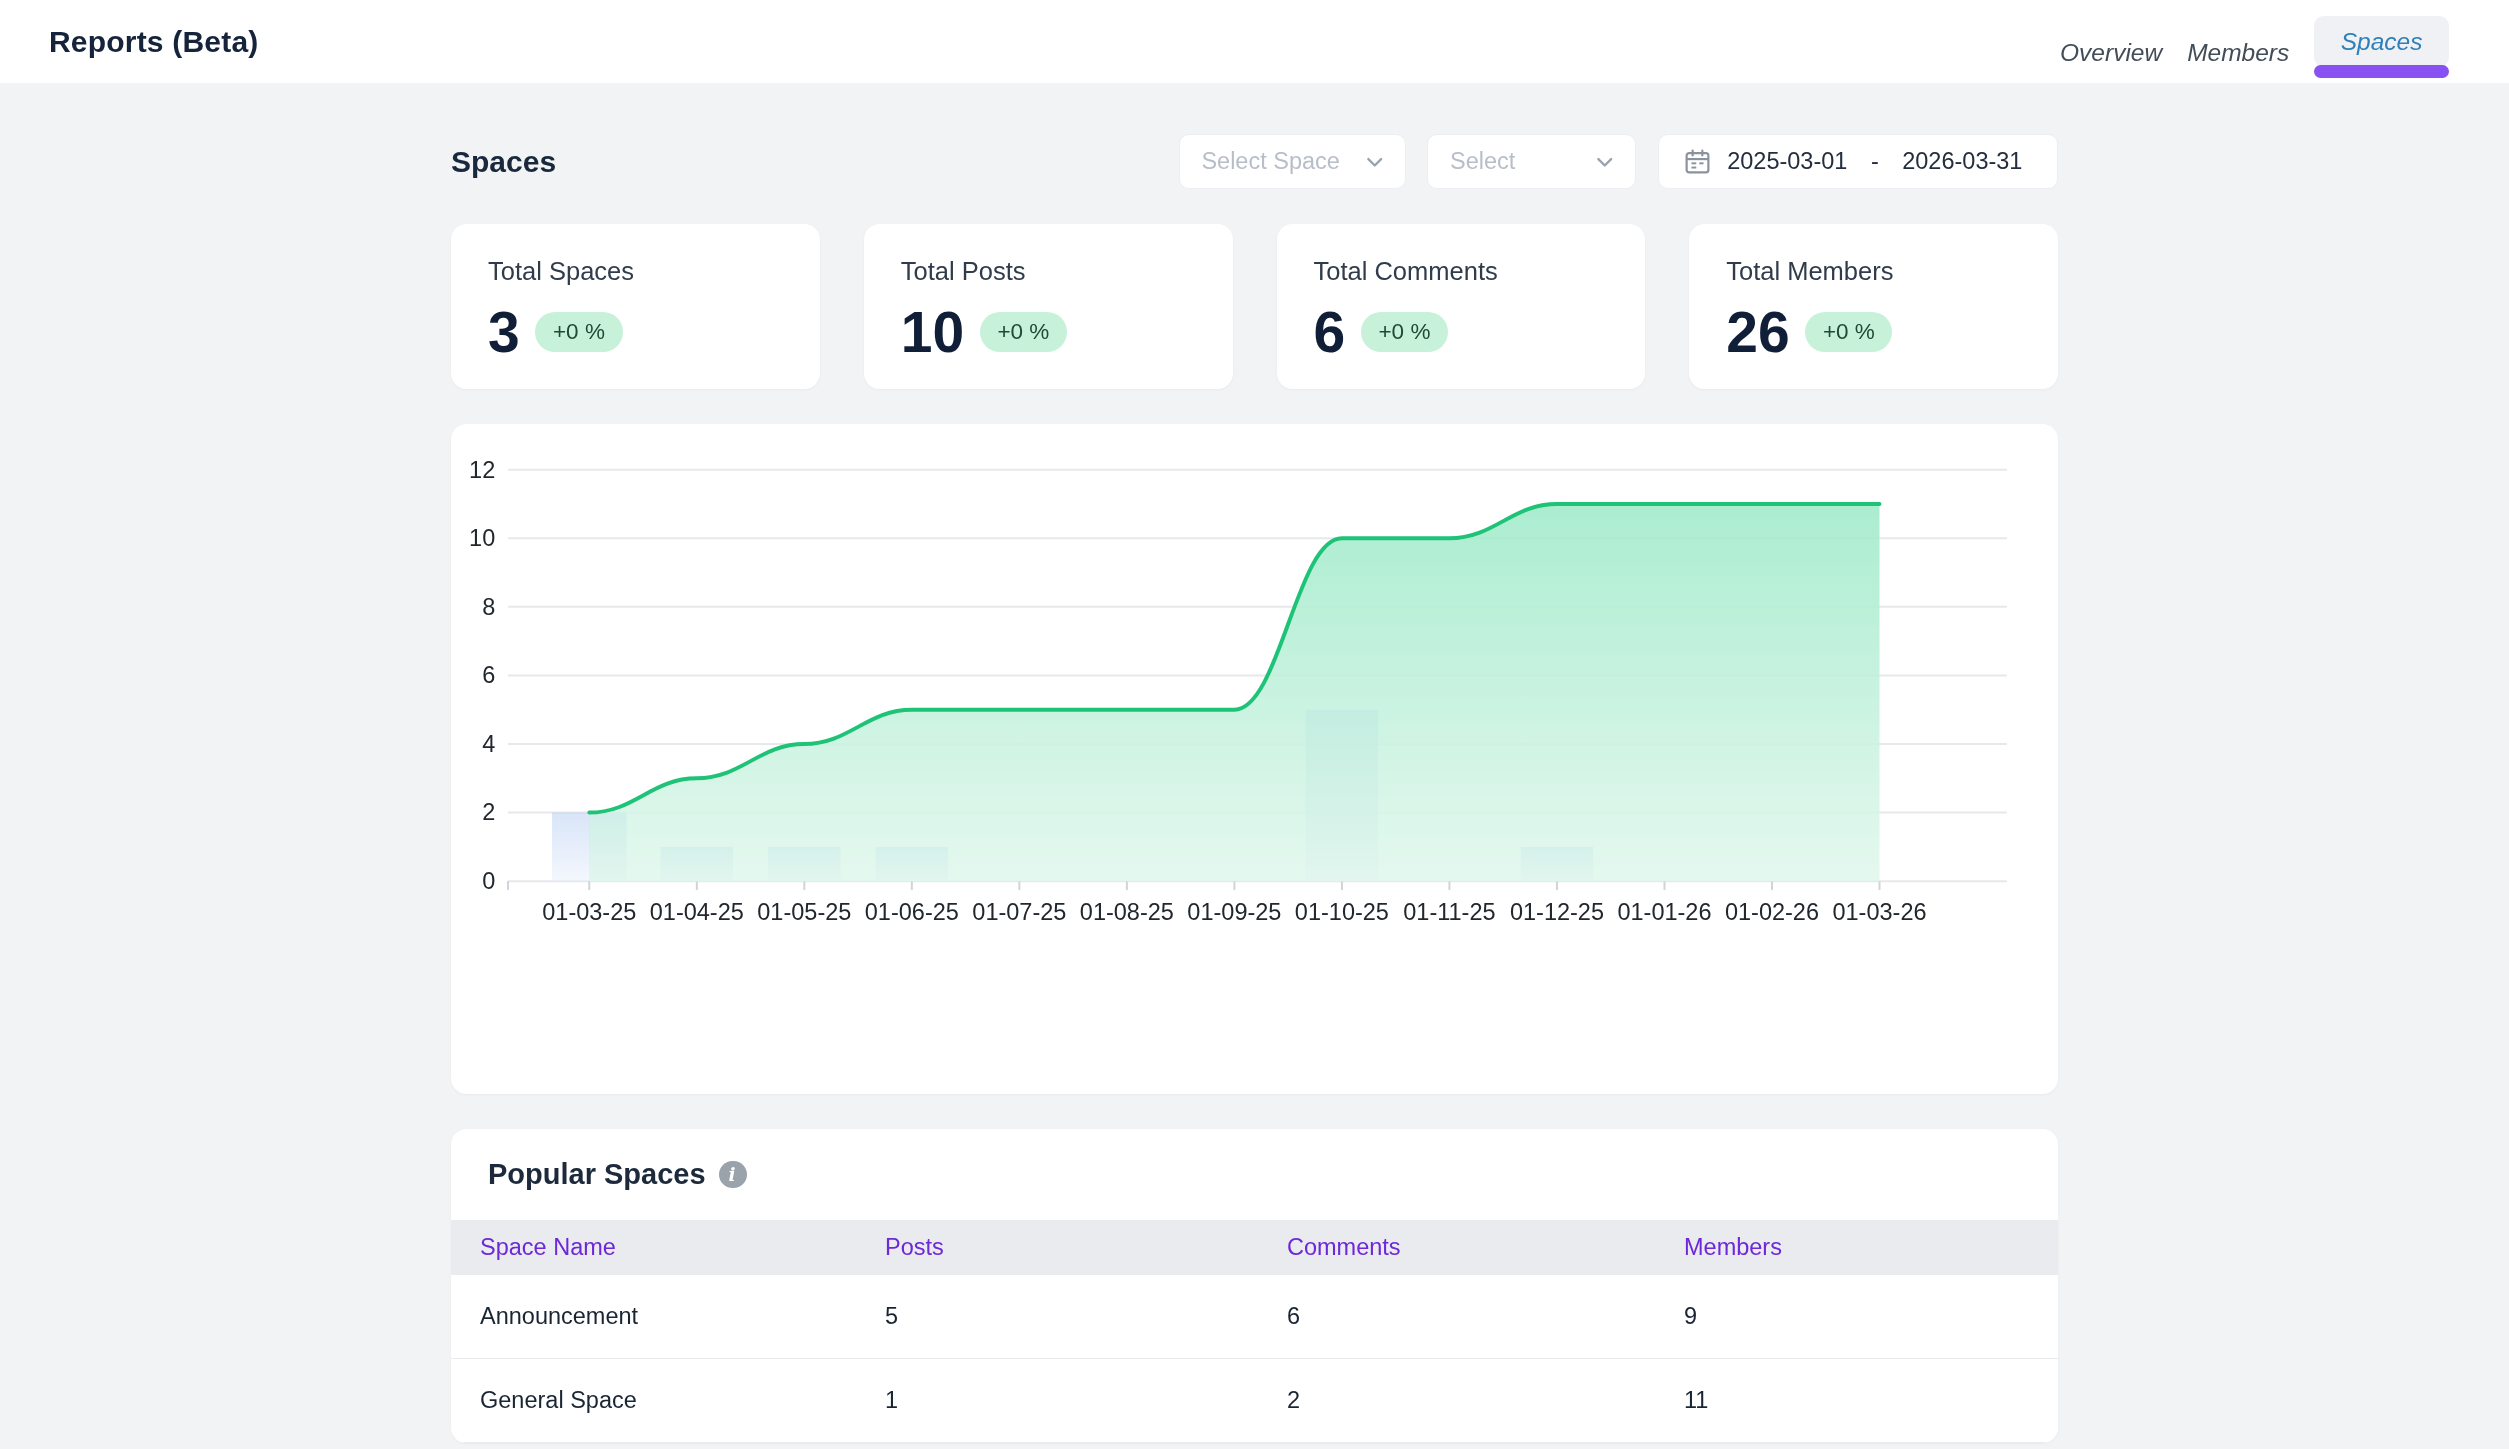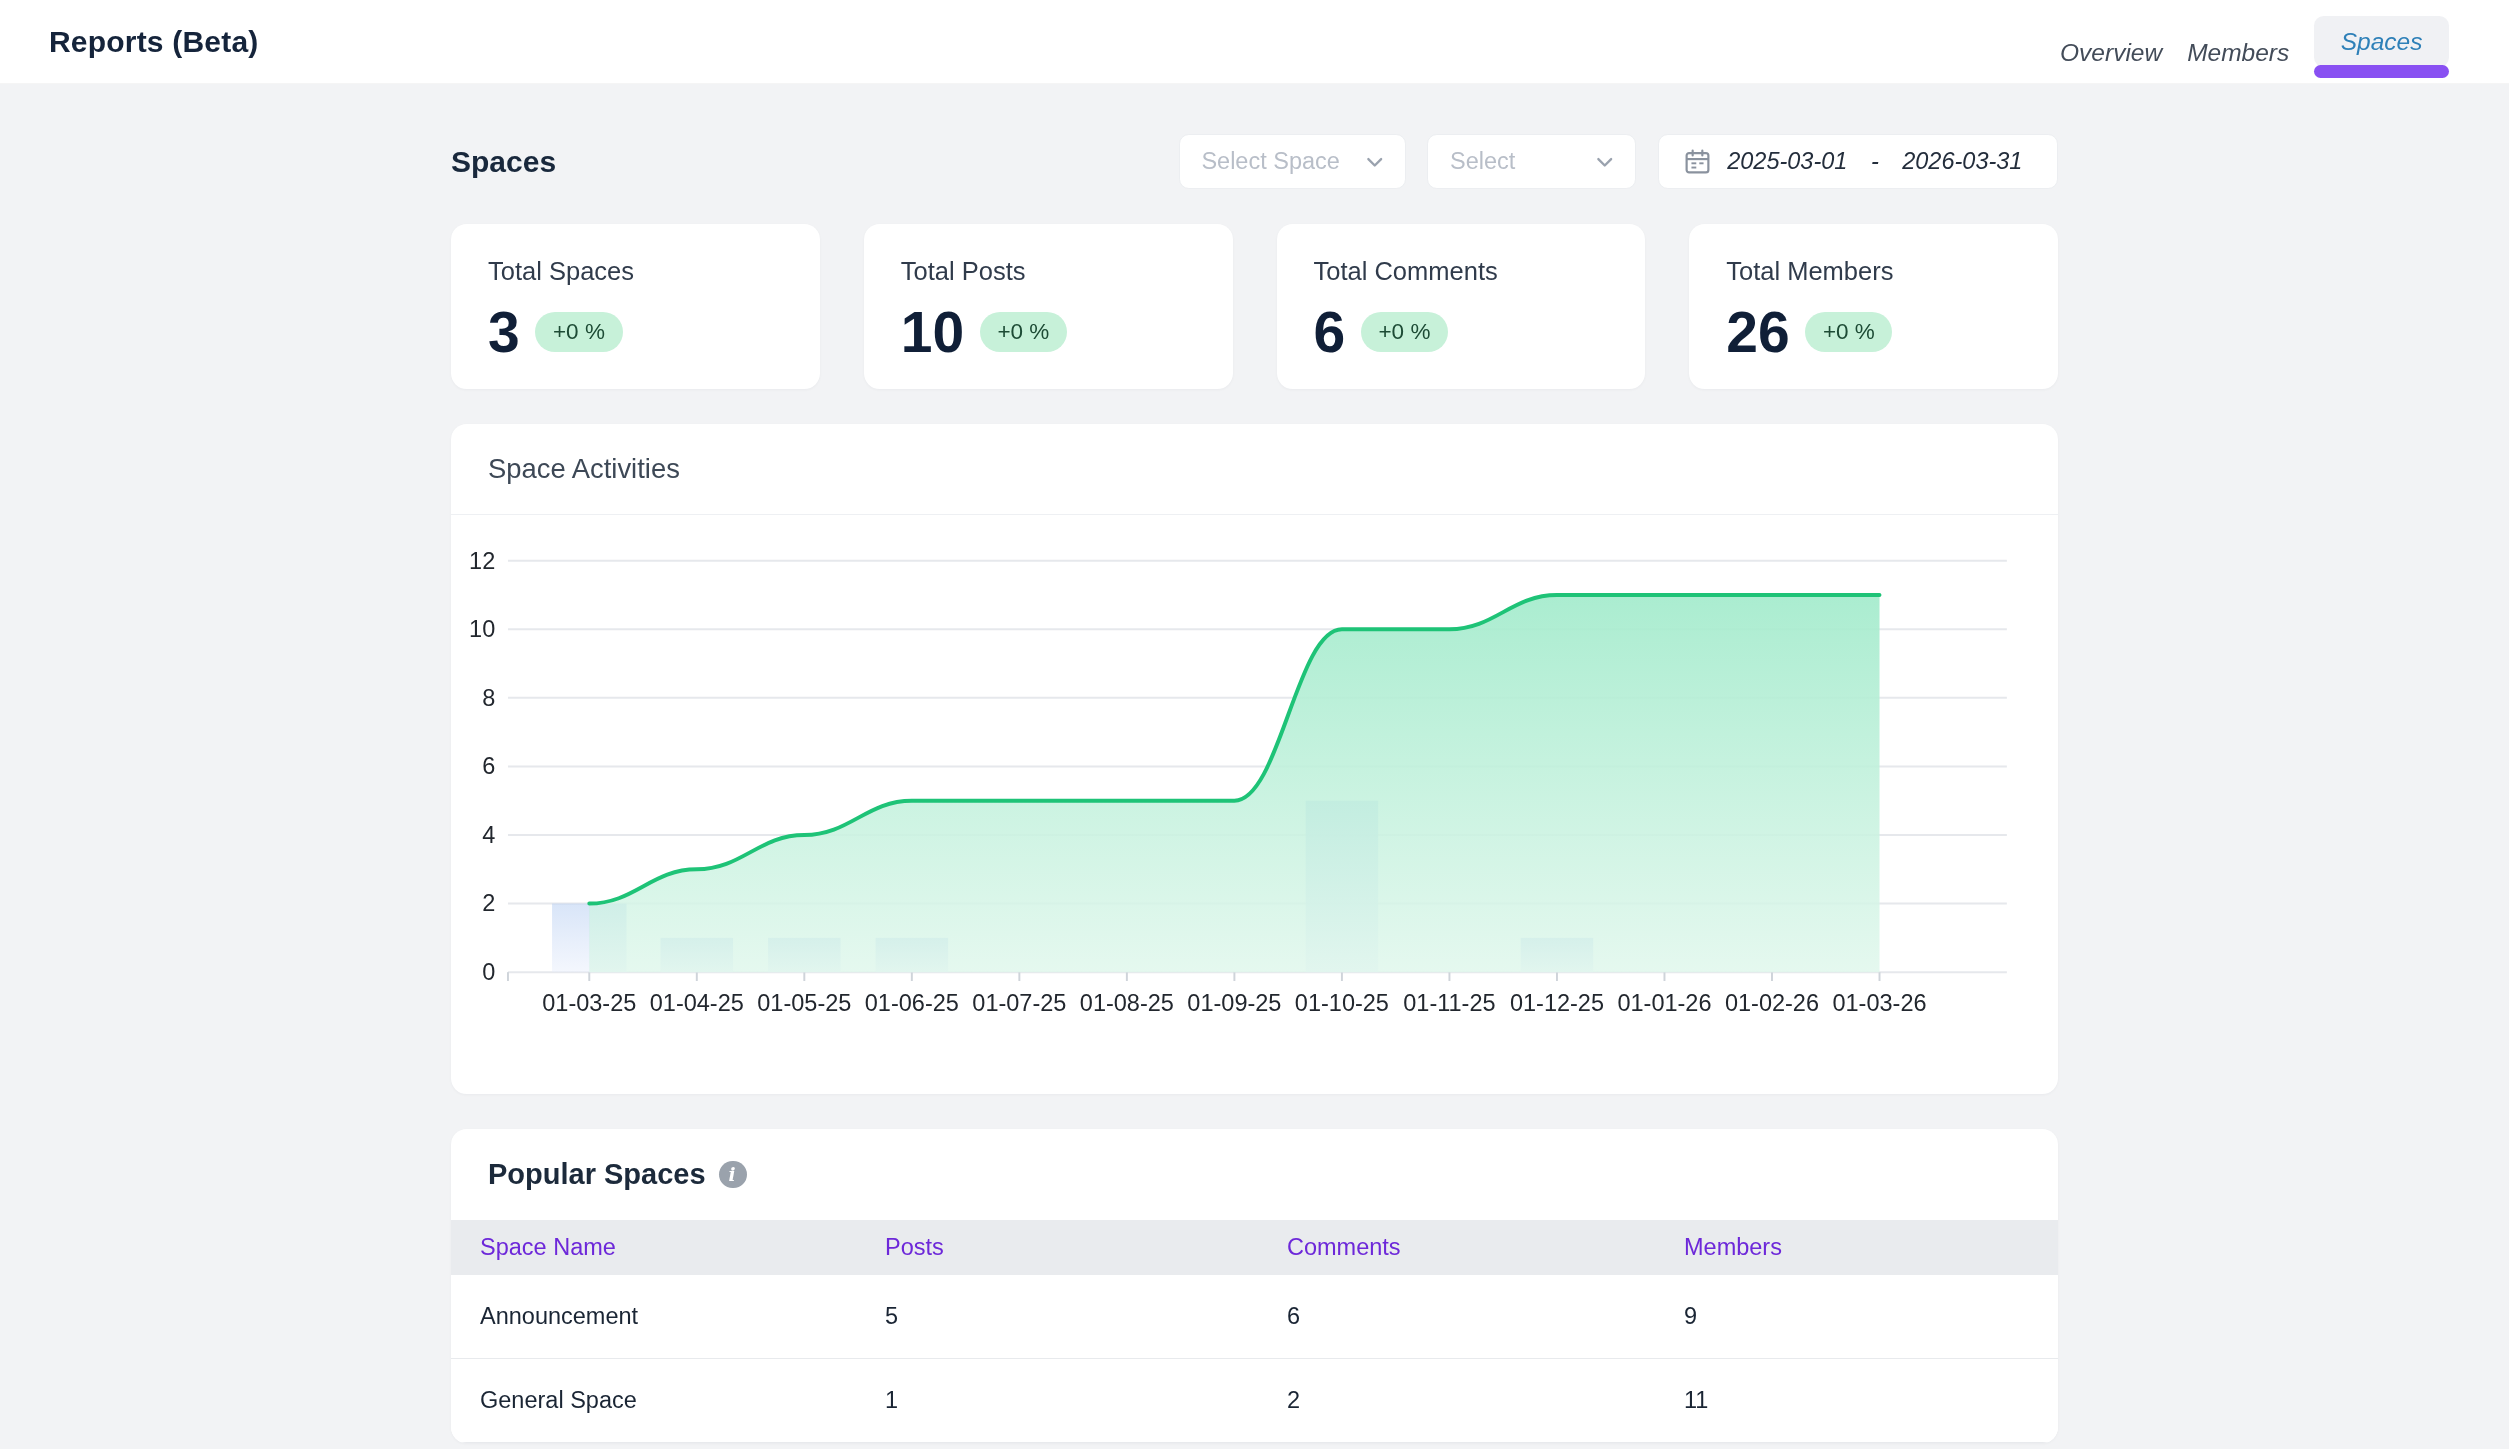--- a/index.html
+++ b/index.html
@@ -26,21 +26,21 @@
   .page-header { display:flex; align-items:center; justify-content:space-between; margin-bottom:35px; height:55px; }
   .page-heading { font-size:30px; font-weight:600; color:#19283c; }
   .filters { display:flex; align-items:center; gap:21.6px; }
   .select-box { height:55px; background:#fff; border:1px solid #eceef1; border-radius:9.8px;
                 display:flex; align-items:center; justify-content:space-between;
                 padding:0 17.6px 0 21.6px; color:#b8bec8; font-size:23.5px; cursor:pointer; }
   .select-space { width:227px; }
   .select-period { width:209px; }
   .chev { width:25.5px; height:25.5px; flex:0 0 auto; }
   .date-range { width:400px; height:55px; background:#fff; border:1px solid #eceef1; border-radius:9.8px;
-                display:flex; align-items:center; gap:15.7px; padding:0 23.5px; cursor:pointer;font-style:italic; }
+                display:flex; align-items:center; gap:15.7px; padding:0 23.5px; cursor:pointer; }
   .date-range .cal { width:29px; height:29px; flex:0 0 auto; }
   .date-text { font-size:23.5px; color:#242e3c; }
   .date-sep { font-size:23.5px; color:#242e3c; margin:0 7.8px; }
 
   
   .stats { display:grid; grid-template-columns:repeat(4,1fr); gap:44px; margin-bottom:35px; }
   .stat-card { background:#fff; border-radius:15.7px; height:165px; padding:33px 37px;
                box-shadow:0 1px 2.9px rgba(16,24,40,.04); }
   .stat-label { font-size:25.5px; color:#303b4b; margin-bottom:17.6px; }
   .stat-row { display:flex; align-items:center; gap:15.7px; }
@@ -145,21 +145,20 @@
       <div class="stat-card">
         <div class="stat-label">Total Members</div>
         <div class="stat-row">
           <span class="stat-value">26</span>
           <span class="stat-delta">+0 %</span>
         </div>
       </div>
     </div>
 
     <div class="chart-card">
-      <div class="chart-card-header">Space Activities</div>
       <div class="chart-wrap">
         <svg id="chart-svg" width="1605" height="482" viewBox="0 0 1638 492">
             <defs>
               <linearGradient id="barGrad" x1="0" y1="0" x2="0" y2="1">
                 <stop offset="0%" stop-color="#a9c5f0"></stop>
                 <stop offset="100%" stop-color="#e7edfb"></stop>
               </linearGradient>
               <linearGradient id="areaGrad" x1="0" y1="0" x2="0" y2="1">
                 <stop offset="0%" stop-color="#a3ebcc" stop-opacity="0.92"></stop>
                 <stop offset="100%" stop-color="#e0f7ec" stop-opacity="0.85"></stop>

